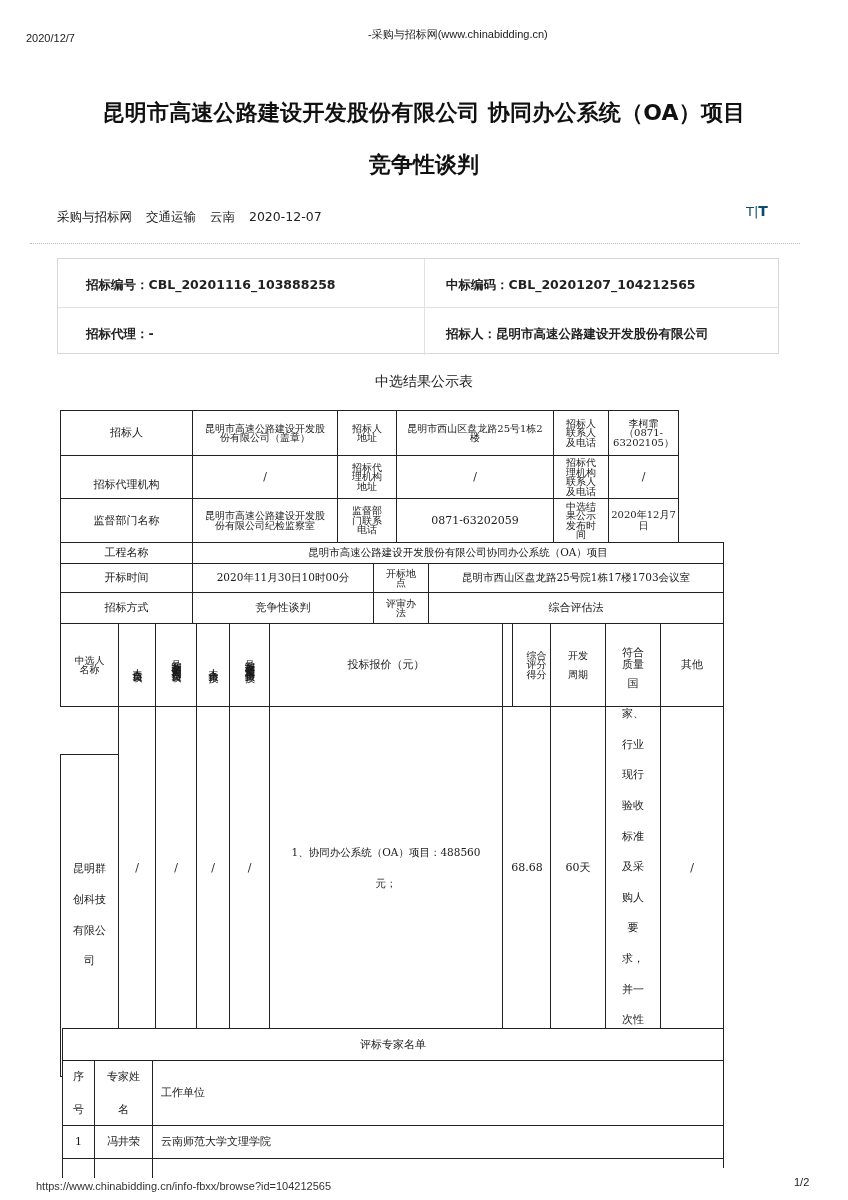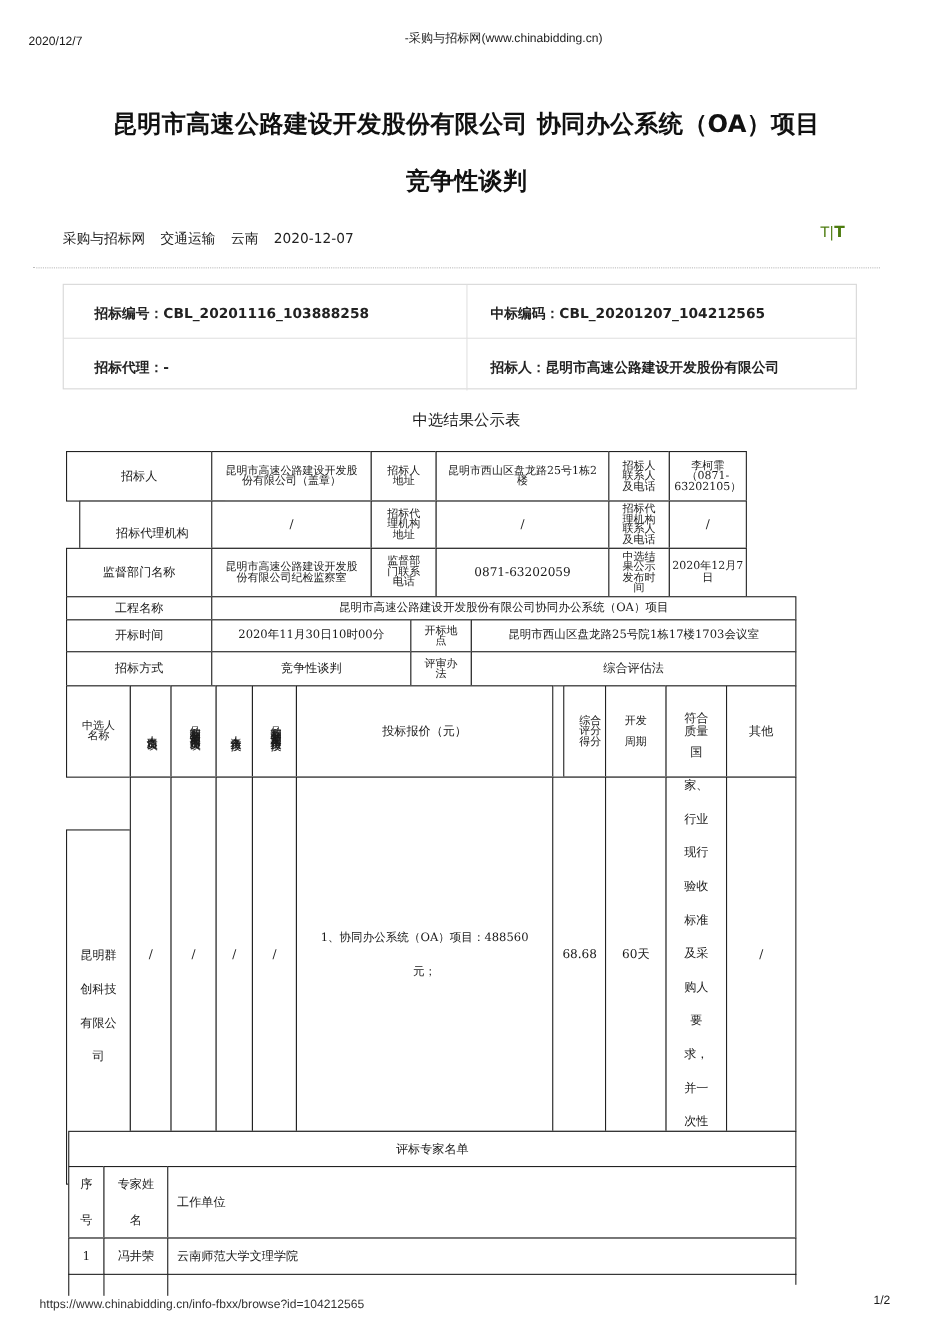--- a/index.html
+++ b/index.html
@@ -8,21 +8,21 @@
 
   .print-date { position: absolute; left: 26px; top: 32px; font-size: 11px; font-family: "Liberation Sans", sans-serif; }
   .print-site { position: absolute; left: 368px; top: 27px; font-size: 11px; font-family: "Liberation Sans", sans-serif; }
 
   .title { position: absolute; left: 0; width: 848px; text-align: center; font-weight: bold; color: #111; }
   .title.l1 { top: 98px; font-size: 22px; letter-spacing: 0.2px; }
   .title.l2 { top: 150px; font-size: 22px; }
 
   .meta-line { position: absolute; left: 57px; top: 209px; font-size: 12.5px; color: #222; }
   .meta-line span { margin-right: 10px; }
-  .font-switch { position: absolute; left: 746px; top: 203px; font-size: 13px; color: #4d7c0f; }
+  .font-switch { position: absolute; left: 746px; top: 203px; font-size: 13px; color: #0c4a6e; }
   .font-switch b { font-size: 14px; }
   .dotted { position: absolute; left: 30px; top: 243px; width: 770px; border-top: 1px dotted #bbb; }
 
   .info-box { position: absolute; left: 57px; top: 258px; width: 722px; height: 96px; border: 1px solid #d8d8d8; }
   .info-box .row { position: absolute; left: 0; width: 100%; height: 48px; }
   .info-box .row.r2 { top: 48px; border-top: 1px solid #e2e2e2; }
   .info-box .vdiv { position: absolute; left: 366px; top: 0; height: 96px; border-left: 1px solid #e2e2e2; }
   .info-box .cell { position: absolute; top: 18px; font-size: 12.5px; font-weight: bold; color: #222; }
   .info-box .cell.left { left: 28px; }
   .info-box .cell.right { left: 388px; }
@@ -73,21 +73,21 @@
 
 <div>
 
   <div class="t" style="left:60px;top:410px;width:133px;height:46px;">招标人</div>
   <div class="t sm" style="left:192px;top:410px;width:146px;height:46px;padding:0 10px;">昆明市高速公路建设开发股份有限公司（盖章）</div>
   <div class="t sm" style="left:337px;top:410px;width:60px;height:46px;padding:0 12px;">招标人地址</div>
   <div class="t sm" style="left:396px;top:410px;width:158px;height:46px;padding:0 6px;">昆明市西山区盘龙路25号1栋2楼</div>
   <div class="t sm" style="left:553px;top:410px;width:56px;height:46px;padding:0 10px;">招标人联系人及电话</div>
   <div class="t sm" style="left:608px;top:410px;width:71px;height:46px;padding:0 4px;">李柯霏（0871-63202105）</div>
 
-  <div class="t" style="left:60px;top:455px;width:133px;height:60px;margin-left:12px;">招标代理机构</div>
+  <div class="t" style="left:60px;top:455px;width:133px;height:60px;">招标代理机构</div>
   <div class="t" style="left:192px;top:455px;width:146px;height:44px;">/</div>
   <div class="t sm" style="left:337px;top:455px;width:60px;height:44px;padding:0 12px;">招标代理机构地址</div>
   <div class="t" style="left:396px;top:455px;width:158px;height:44px;">/</div>
   <div class="t sm" style="left:553px;top:455px;width:56px;height:44px;padding:0 8px;">招标代理机构联系人及电话</div>
   <div class="t" style="left:608px;top:455px;width:71px;height:44px;">/</div>
 
   <div class="t" style="left:60px;top:498px;width:133px;height:45px;">监督部门名称</div>
   <div class="t sm" style="left:192px;top:498px;width:146px;height:45px;padding:0 10px;">昆明市高速公路建设开发股份有限公司纪检监察室</div>
   <div class="t sm" style="left:337px;top:498px;width:60px;height:45px;padding:0 12px;">监督部门联系电话</div>
   <div class="t" style="left:396px;top:498px;width:158px;height:45px;">0871-63202059</div>

